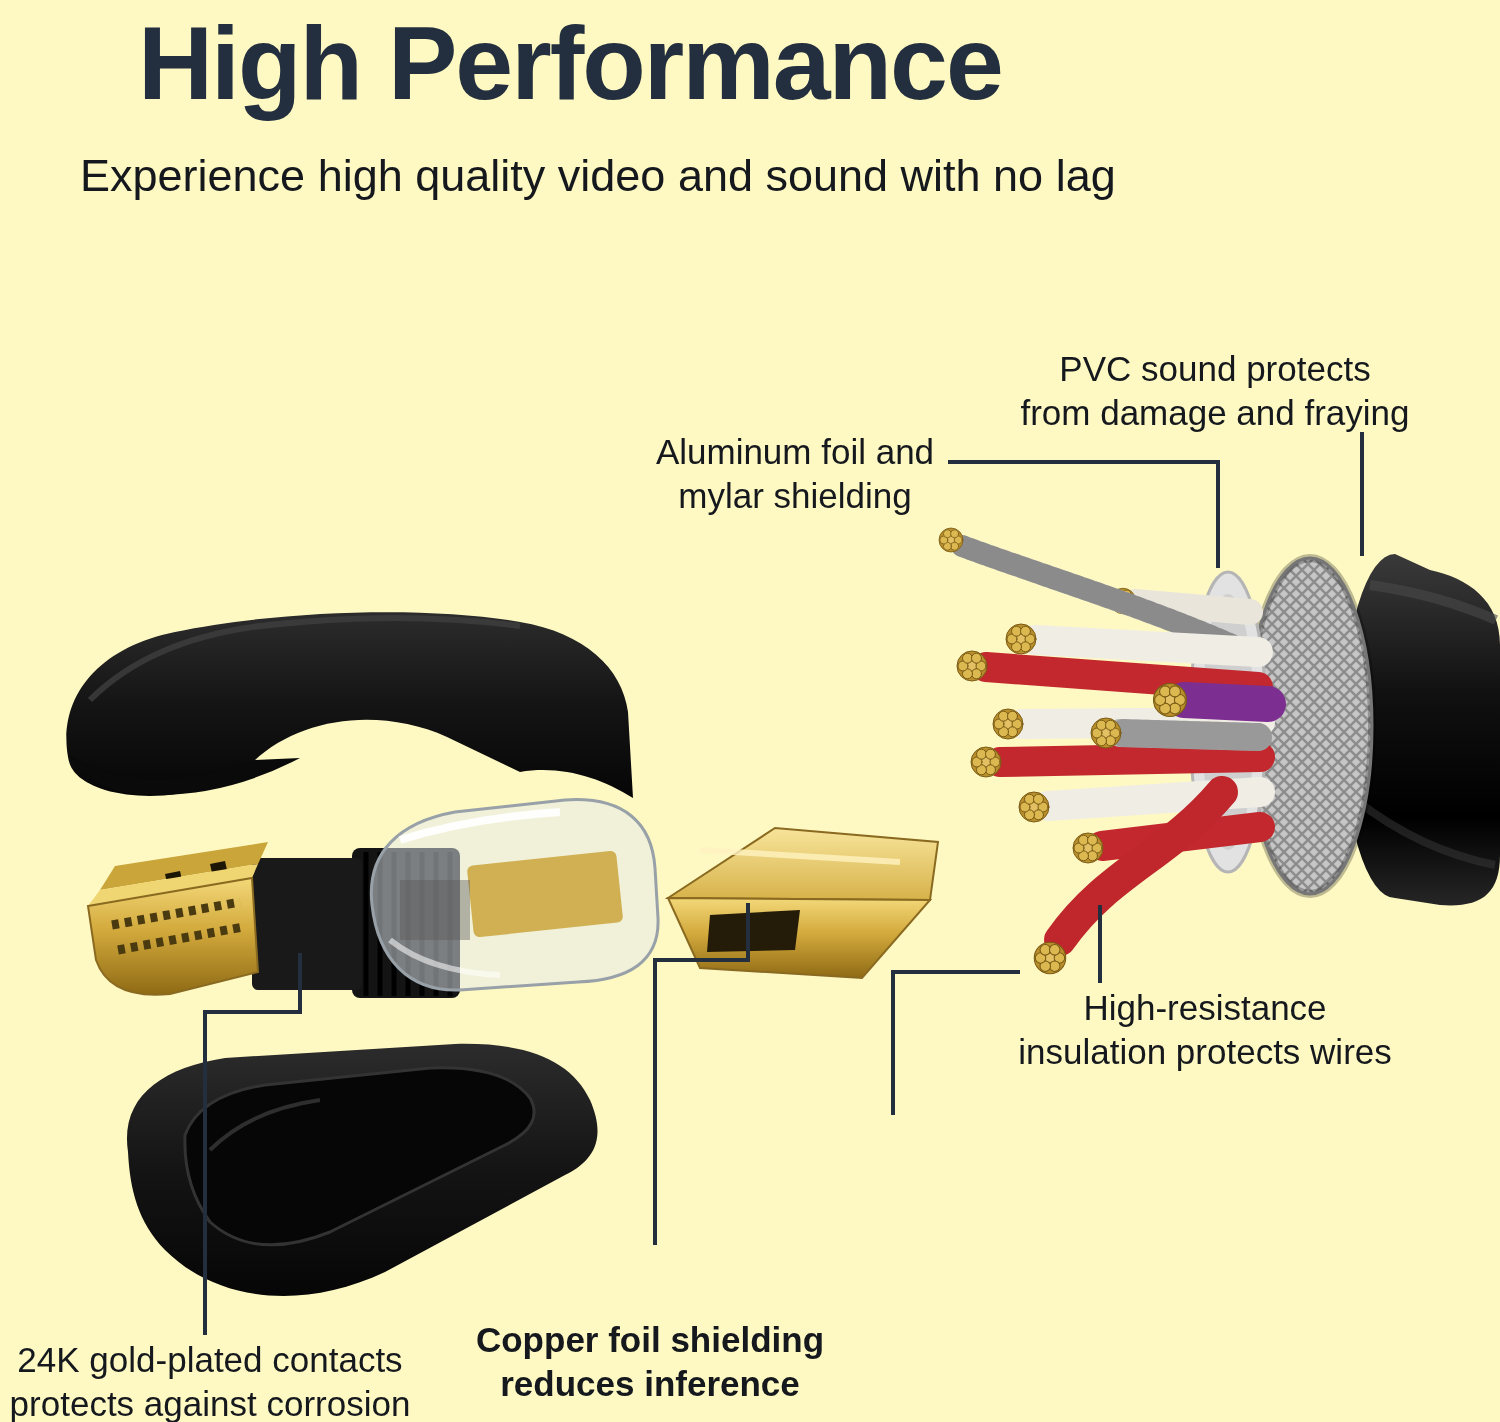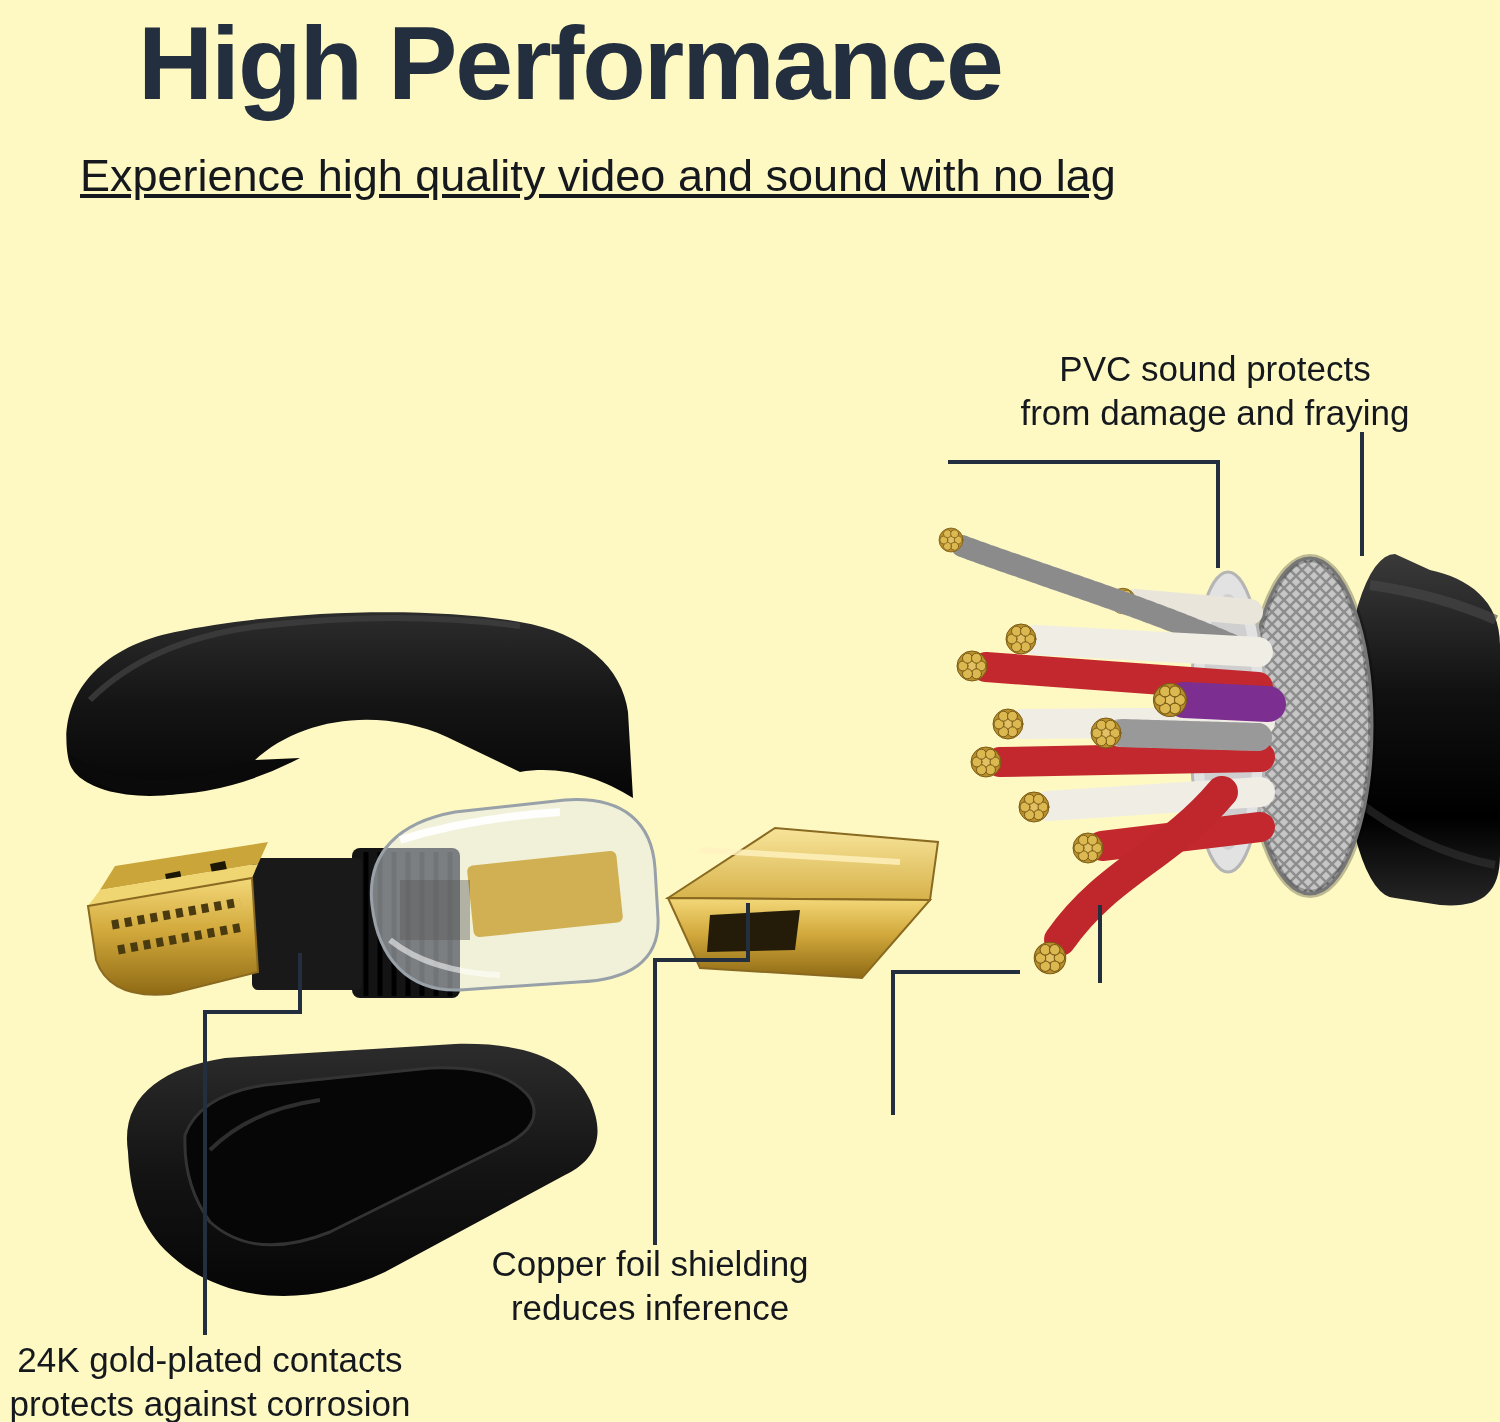--- a/index.html
+++ b/index.html
@@ -1,20 +1,20 @@
 <!DOCTYPE html>
 <html style="--ink: #232f3e; --text: #15181d; --line: #232f3e;"><head>
 <meta charset="utf-8">
 <style>
   html,body{margin:0;padding:0;background:#ffffff}
   .page{position:relative;width:1500px;height:1422px;background:#fef9c3;overflow:hidden;
         font-family:"Liberation Sans",sans-serif;}
   .title{position:absolute;left:138px;top:4px;font-size:104px;font-weight:700;
          letter-spacing:-2px;color:var(--ink,#232f3e);}
-  .subtitle{position:absolute;left:80px;top:150px;font-size:45px;color:var(--text,#15181d);text-decoration:underline;}
+  .subtitle{position:absolute;left:80px;top:150px;font-size:45px;color:var(--text,#15181d);}
   .callout-label{position:absolute;text-align:center;font-size:35px;line-height:1.26;
          color:var(--text,#15181d);white-space:pre-line;}
   #diagram{position:absolute;left:0;top:0;width:1500px;height:1422px;}
   .callout{fill:none;stroke:var(--line,#232f3e);stroke-width:4;}
 </style>
 </head>
 <body>
 
 <div class="page">
 
@@ -175,22 +175,26 @@
       <polyline class="callout" points="1100,905 1100,983"></polyline>
       <polyline class="callout" points="893,1115 893,972 1020,972"></polyline>
       <polyline class="callout" points="655,1245 655,960 748,960 748,903"></polyline>
       <polyline class="callout" points="205,1335 205,1012 300,1012 300,953"></polyline>
     </g>
   </svg>
 
   <div class="callout-label" style="left:985px;top:347px;width:460px;">PVC sound protects
 from damage and fraying</div>
 
-
-
-
-  <div class="callout-label" style="left:430px;top:1242px;width:440px;">Copper foil shielding
+  <div class="callout-label" style="left:570px;top:430px;width:450px;">Aluminum foil and
+mylar shielding</div>
+
+  <div class="callout-label" style="left:975px;top:986px;width:460px;">High-resistance
+insulation protects wires</div>
+
+
+  <div class="callout-label" style="left:430px;top:1318px;width:440px;font-weight:bold;">Copper foil shielding
 reduces inference</div>
 
   <div class="callout-label" style="left:0px;top:1338px;width:420px;">24K gold-plated contacts
 protects against corrosion</div>
 
 </div>
 
 </body></html>

